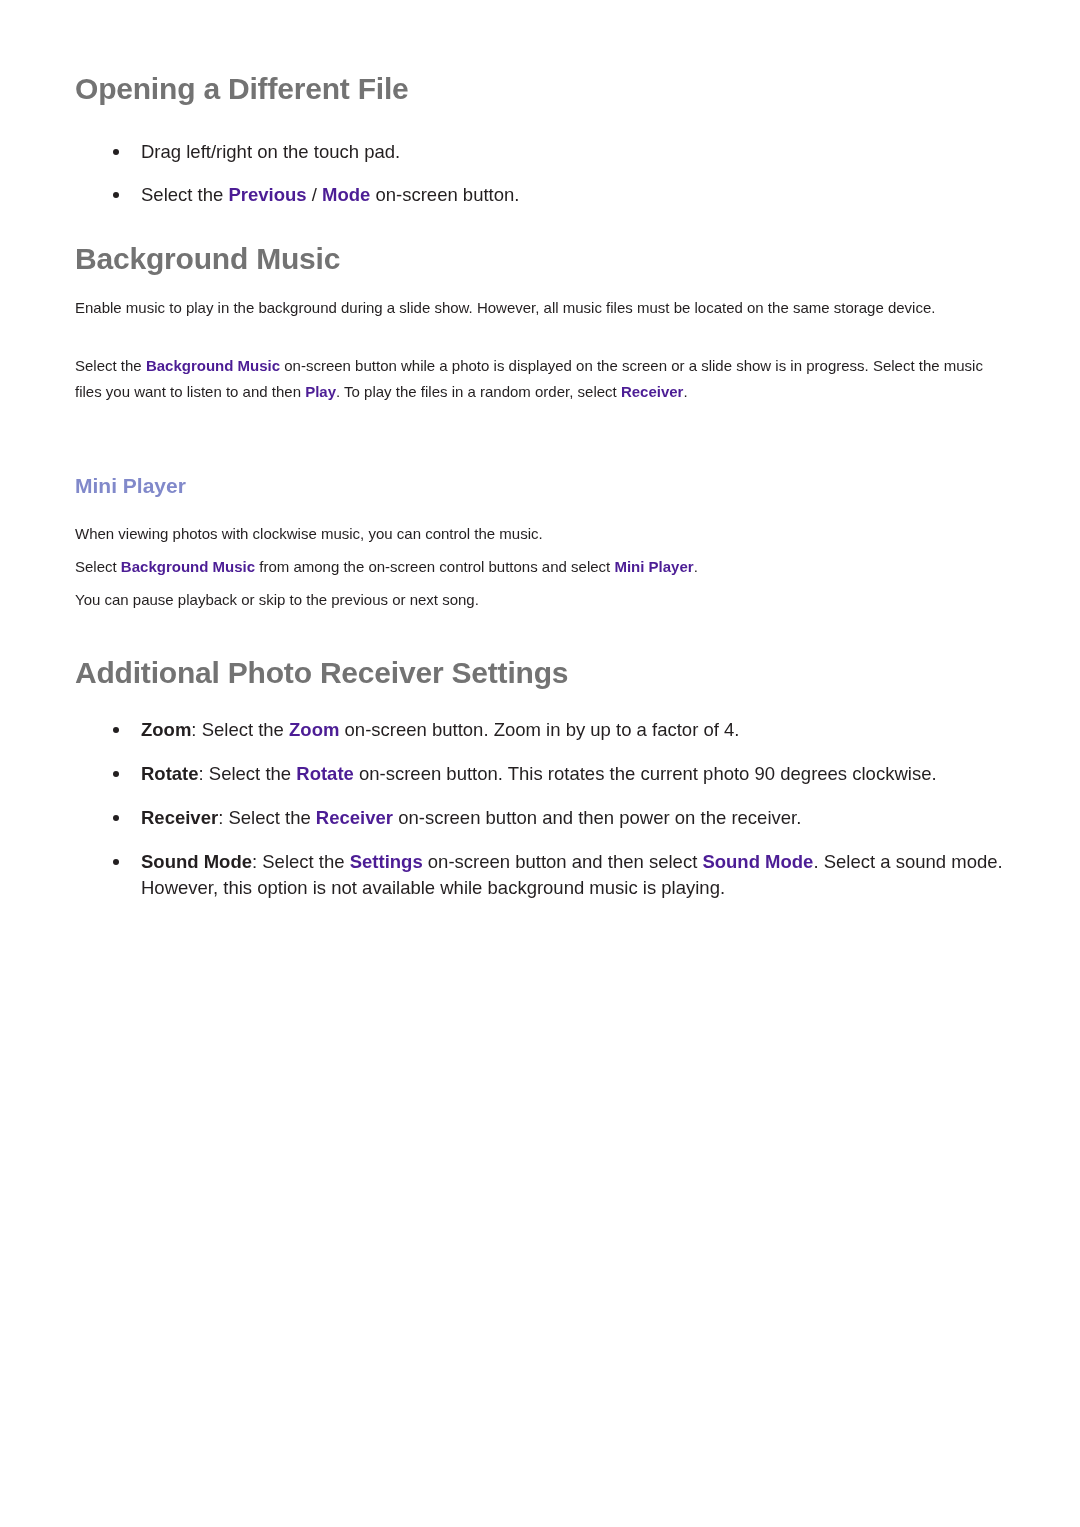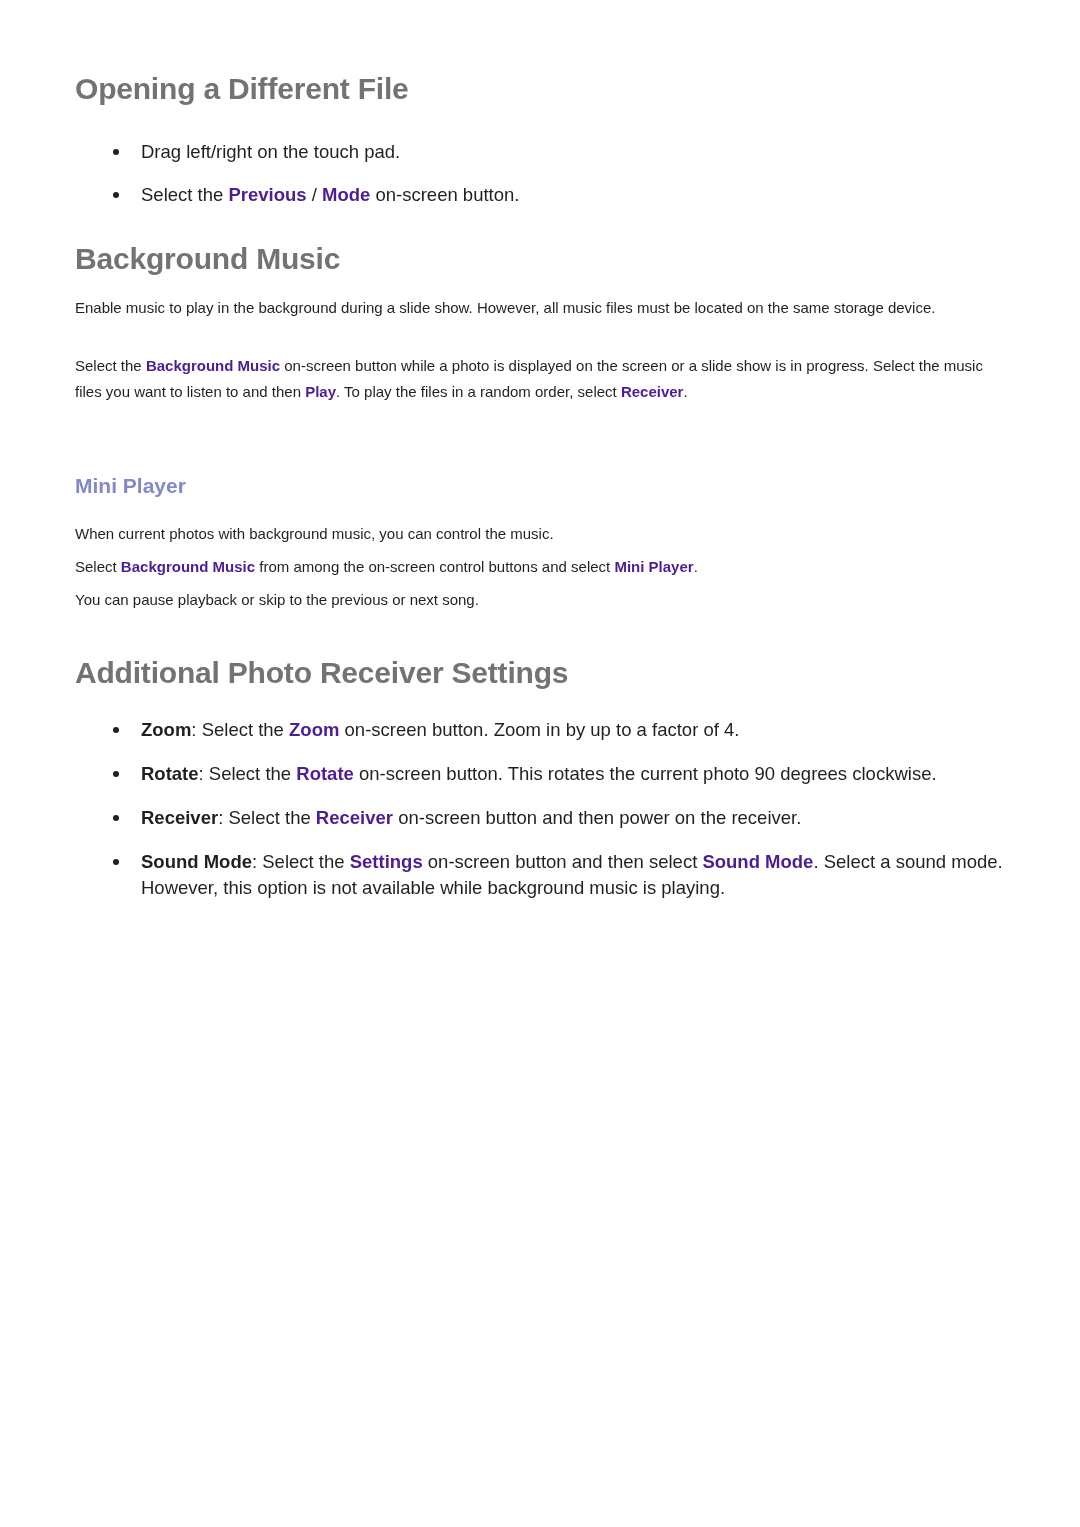--- a/index.html
+++ b/index.html
@@ -122,21 +122,21 @@
       </ul>
 
     <h1 class="section-title blk-bgm-title">Background Music</h1>
 
     <p class="body-text blk-bgm-p1">Enable music to play in the background during a slide show. However, all music files must be located on the same storage device.</p>
 
     <p class="body-text blk-bgm-p2">Select the <span class="accent">Background Music</span> on-screen button while a photo is displayed on the screen or a slide show is in progress. Select the music files you want to listen to and then <span class="accent">Play</span>. To play the files in a random order, select <span class="accent">Receiver</span>.</p>
 
     <h2 class="sub-title blk-mini-title">Mini Player</h2>
 
-    <p class="body-text blk-mini-p1">When current photos with background music, you can control the music.</p>
+    <p class="body-text blk-mini-p1">When viewing photos with clockwise music, you can control the music.</p>
 
     <p class="body-text blk-mini-p2">Select <span class="accent">Background Music</span> from among the on-screen control buttons and select <span class="accent">Mini Player</span>.</p>
 
     <p class="body-text blk-mini-p3">You can pause playback or skip to the previous or next song.</p>
 
     <h1 class="section-title blk-extra-title">Additional Photo Receiver Settings</h1>
 
     <ul class="bullets blk-extra-list">
         <li><span class="term">Zoom</span>: Select the <span class="accent">Zoom</span> on-screen button. Zoom in by up to a factor of 4.</li>
         <li><span class="term">Rotate</span>: Select the <span class="accent">Rotate</span> on-screen button. This rotates the current photo 90 degrees clockwise.</li>

